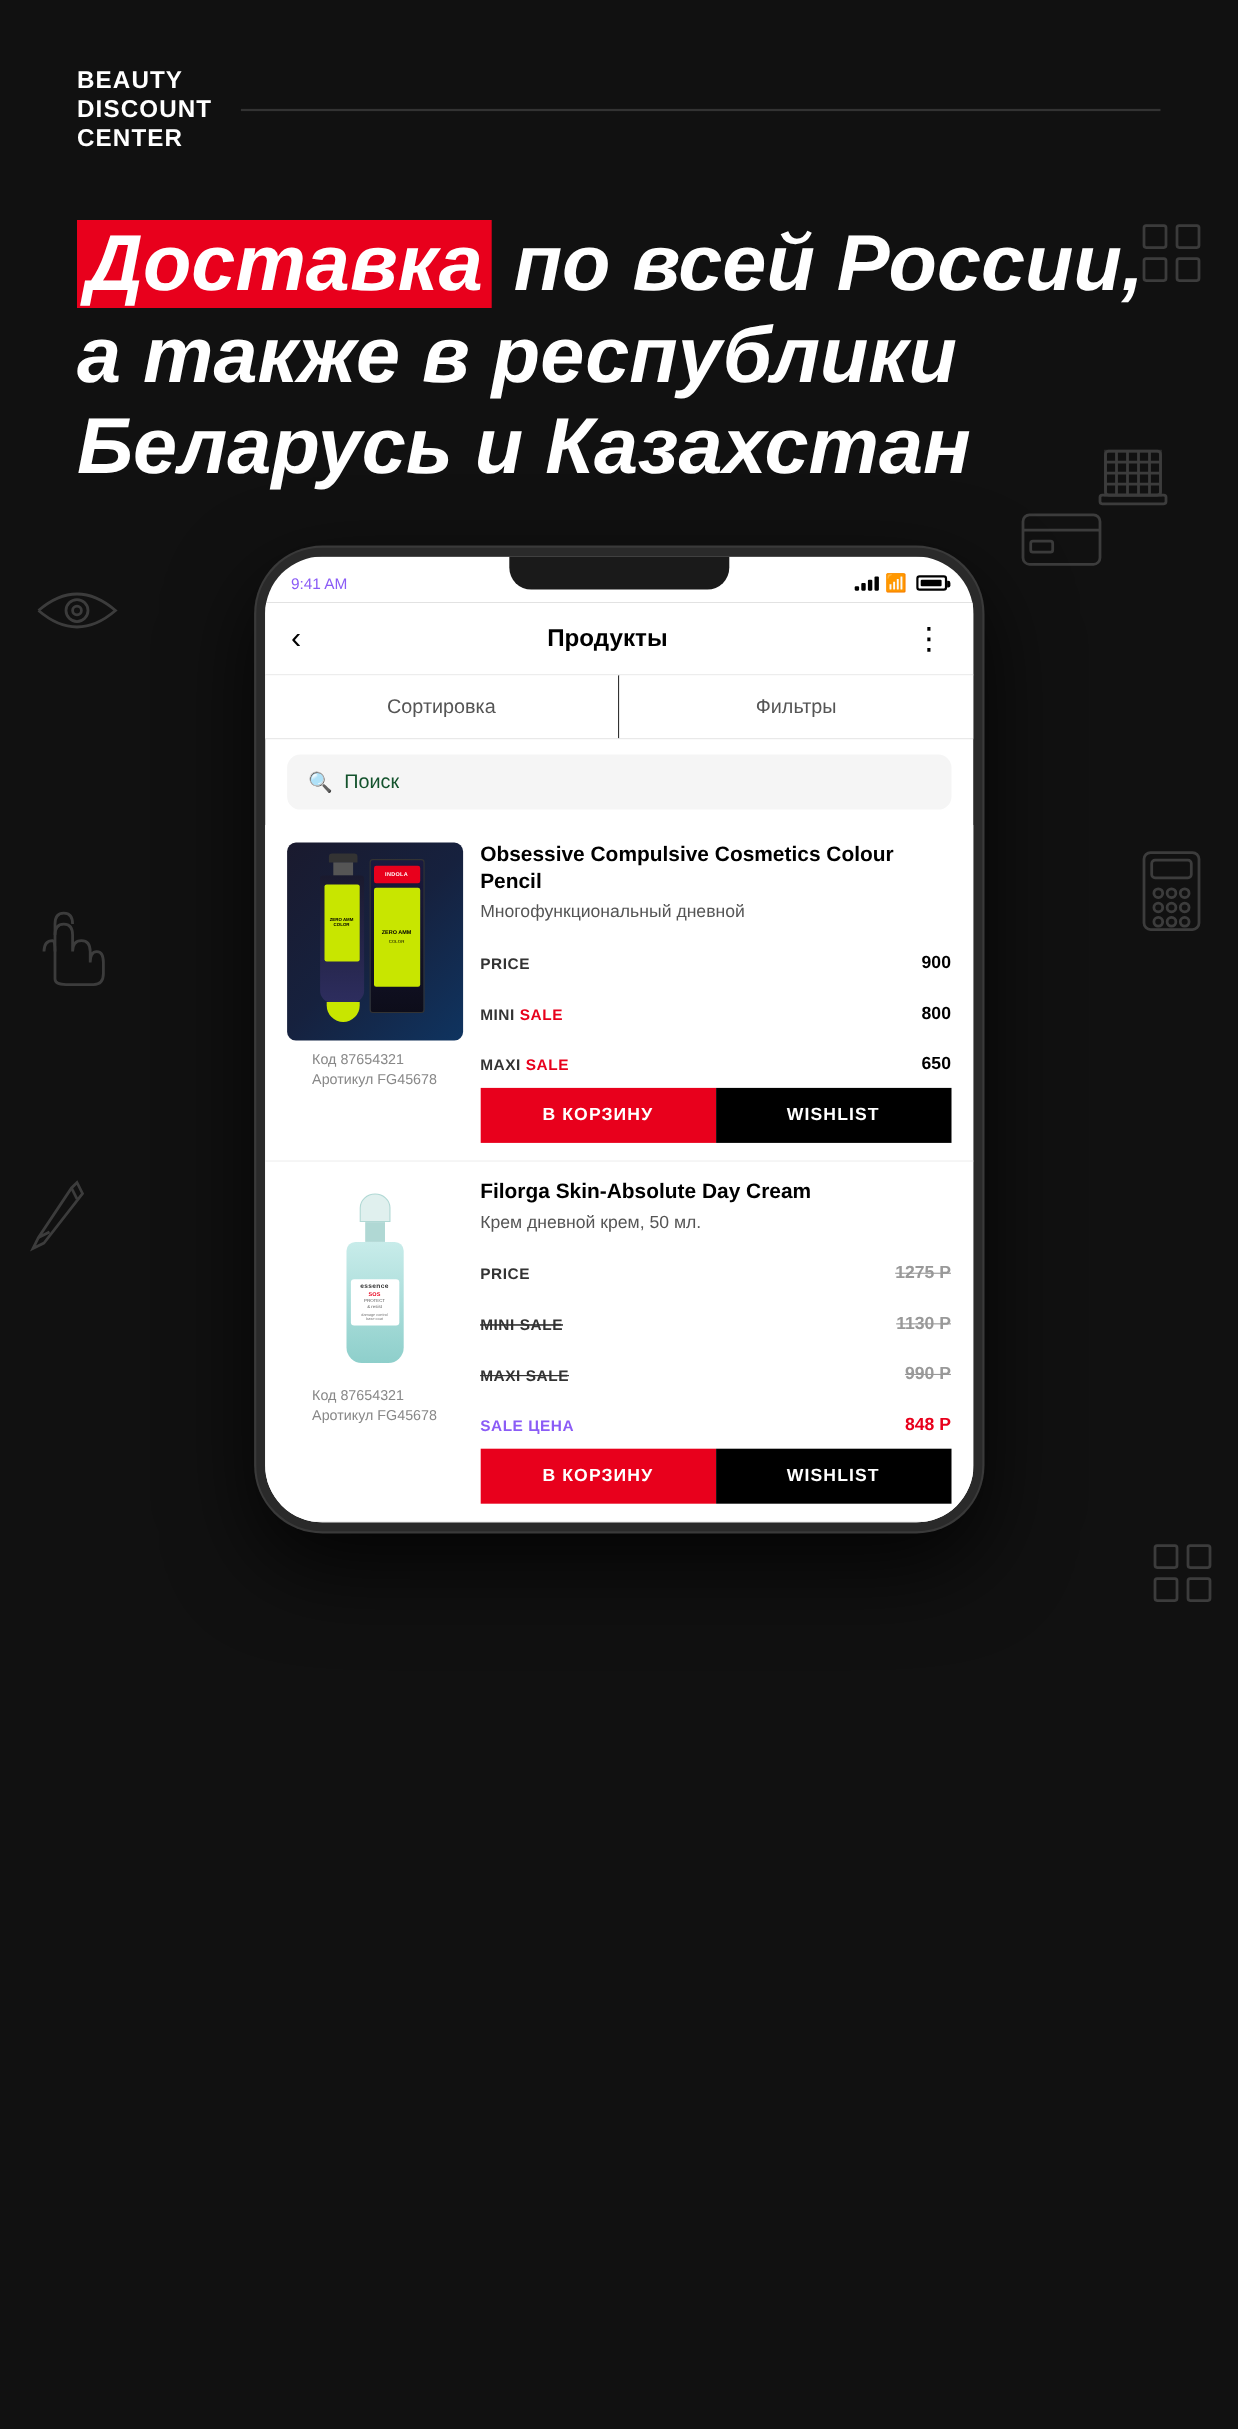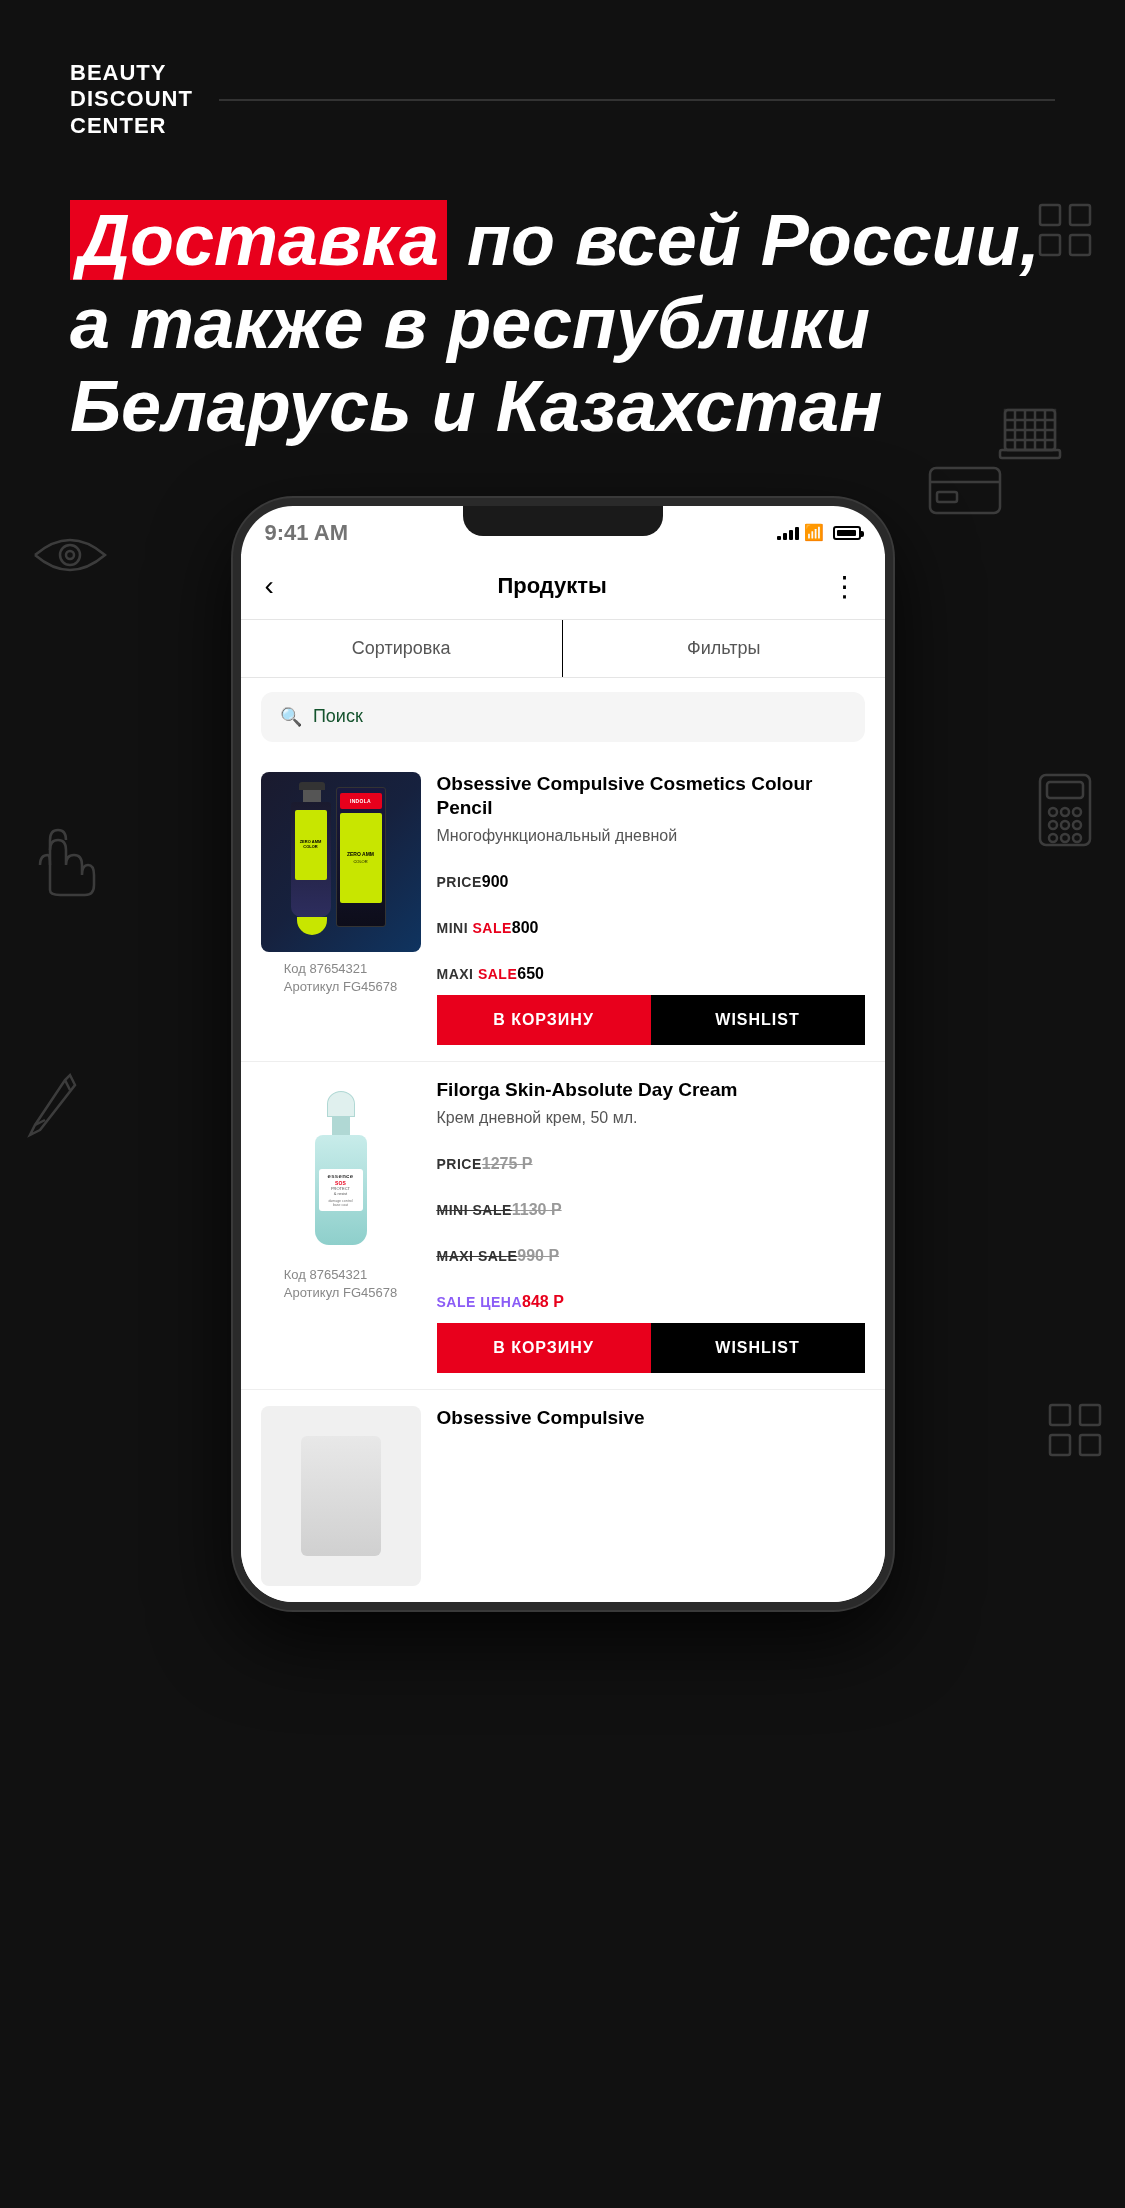--- a/index.html
+++ b/index.html
@@ -93,23 +93,23 @@
 
     
     .status-bar {
       background: #fff;
       padding: 14px 24px 8px;
       display: flex;
       justify-content: space-between;
       align-items: center;
     }
     .status-time {
-      font-size: 22px;
-      font-weight: 700;
-      color: #737373;
+      font-size: 14px;
+      font-weight: 400;
+      color: #8b5cf6;
     }
     .status-icons {
       display: flex;
       align-items: center;
       gap: 6px;
     }
     .signal-bars {
       display: flex;
       align-items: flex-end;
       gap: 2px;
@@ -282,20 +282,21 @@
       margin-bottom: 6px;
     }
     .product-desc {
       font-size: 16px;
       color: #555;
       margin-bottom: 12px;
     }
 
     .price-row {
       display: flex;
+      justify-content: space-between;
       align-items: center;
       margin-bottom: 4px;
       margin-top: 28px;
     }
     .price-label {
       font-size: 14px;
       font-weight: 600;
       color: #333;
       letter-spacing: 0.5px;
     }
@@ -611,28 +612,17 @@
               <span class="price-value sale-price">848 Р</span>
             </div>
 
             <div class="action-buttons">
               <div class="btn-cart">В КОРЗИНУ</div>
               <div class="btn-wishlist">WISHLIST</div>
             </div>
           </div>
         </div>
 
-        <div class="product-item-partial">
-          <div class="product-image-area">
-            <div class="product-img" style="background:#f0f0f0;">
-
-              <div style="width:80px;height:120px;background:linear-gradient(180deg,#e8e8e8,#d0d0d0);border-radius:6px;"></div>
-            </div>
-          </div>
-          <div class="product-info">
-            <div class="product-name">Obsessive Compulsive</div>
-          </div>
-        </div>
 
       </div>
     </div>
   </div>
 </div>
 
 </body></html>

